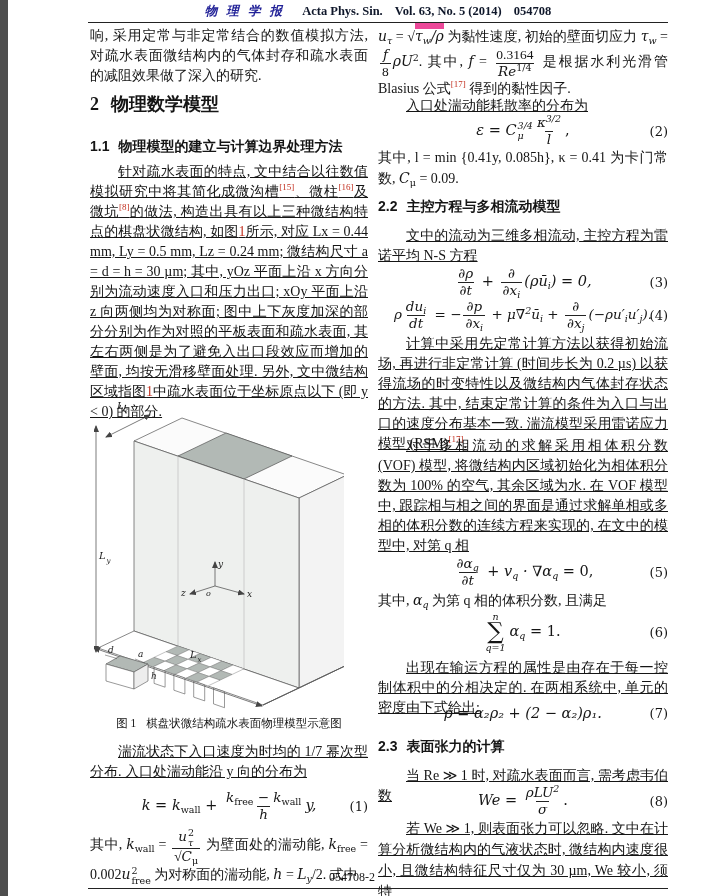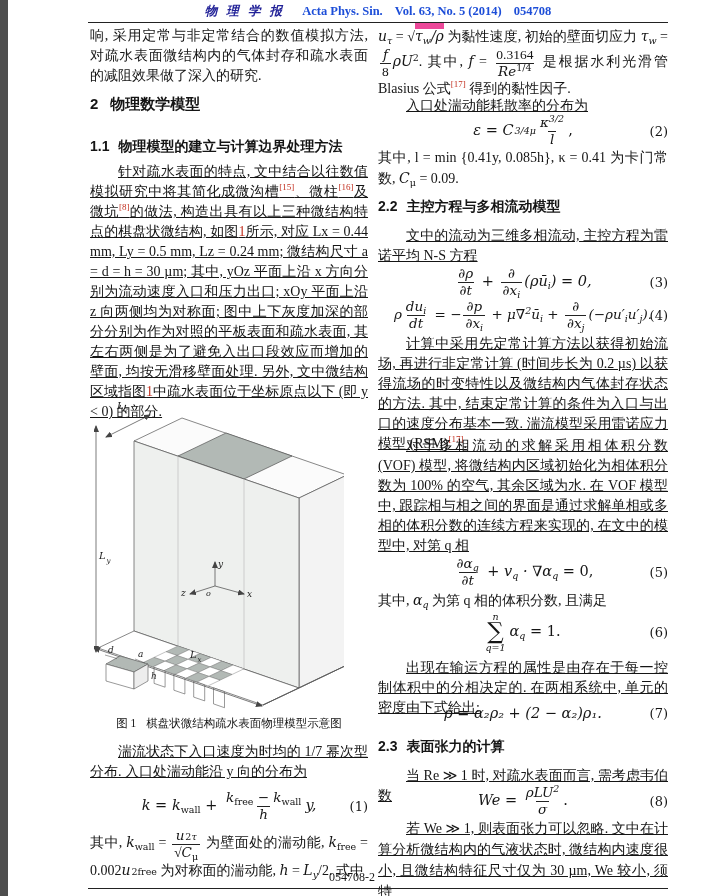--- a/index.html
+++ b/index.html
@@ -2,41 +2,41 @@
 <html><head>
 <meta charset="utf-8">
 <style>
   html,body{margin:0;padding:0;background:#888;}
   .page{position:relative;width:704px;height:896px;background:#ffffff;overflow:hidden;
         font-family:"Liberation Serif","DejaVu Serif",serif;color:#151515;}
   .edge{position:absolute;left:0;top:0;width:8px;height:896px;background:#4e4e4e;}
   .hdr{position:absolute;left:88px;top:3px;width:580px;text-align:center;font-size:12.5px;
        font-weight:bold;color:#232398;white-space:nowrap;}
   .hcn{letter-spacing:3px;margin-right:5px;font-style:italic;}
-  .hen{margin-left:9px;color:#1d4ed8;}
+  .hen{margin-left:9px;color:#0f172a;}
   .hrule{position:absolute;left:88px;top:22px;width:580px;border-top:1.3px solid #222;}
   .ftr{position:absolute;left:0;top:870px;width:704px;text-align:center;font-size:12px;}
   .frule{position:absolute;left:88px;top:888px;width:580px;border-top:1px solid #222;}
 
   .blk{position:absolute;font-size:14px;line-height:20px;text-align:justify;}
   .lcol{left:90px;width:278px;}
   .rcol{left:378px;width:290px;}
   .ind{text-indent:2em;text-decoration:underline;}
-  .sec{font-weight:bold;font-size:15px;font-family:Liberation Sans, sans-serif;text-align:left;}
+  .sec{font-weight:bold;font-size:18px;font-family:Liberation Serif, serif;text-align:left;}
   .subsec{font-weight:bold;font-size:14px;font-family:"Liberation Sans","DejaVu Sans",sans-serif;text-align:left;}
   .secnum{margin-right:12px;}
   .subsec .secnum{margin-right:9px;}
 
   .supref{color:#c23020;font-size:9px;vertical-align:super;line-height:0;}
   .red{color:#c23020;}
   .it{font-style:italic;font-family:"DejaVu Serif",serif;}
   .rm{font-style:normal;}
   .sb{font-size:9.5px;vertical-align:-3px;line-height:0;font-family:"DejaVu Serif",serif;}
   .sp{font-size:9.5px;vertical-align:5px;line-height:0;font-family:"DejaVu Serif",serif;}
-  .ss{display:inline-flex;flex-direction:row;align-items:flex-start;vertical-align:middle;
+  .ss{display:inline-flex;flex-direction:column;align-items:flex-start;vertical-align:middle;
       font-size:9.5px;line-height:1.05;margin-left:1px;font-family:"DejaVu Serif",serif;}
   .frac{display:inline-flex;flex-direction:column;align-items:center;vertical-align:middle;
         margin:0 2px;line-height:1.15;font-size:13.5px;}
   .frac .fden{border-top:1px solid #222;padding:0 2px;}
   .frac .fnum{padding:0 2px;}
   .vinc{border-top:6px solid #ec4899;}
   .rad{font-style:normal;}
   .eq{position:absolute;display:flex;align-items:center;justify-content:center;
       font-family:"DejaVu Serif",serif;font-style:italic;font-size:14.5px;text-align:center;}
   .eq .eqno{position:absolute;right:0;top:50%;transform:translateY(-50%);font-style:normal;font-size:13px;}

